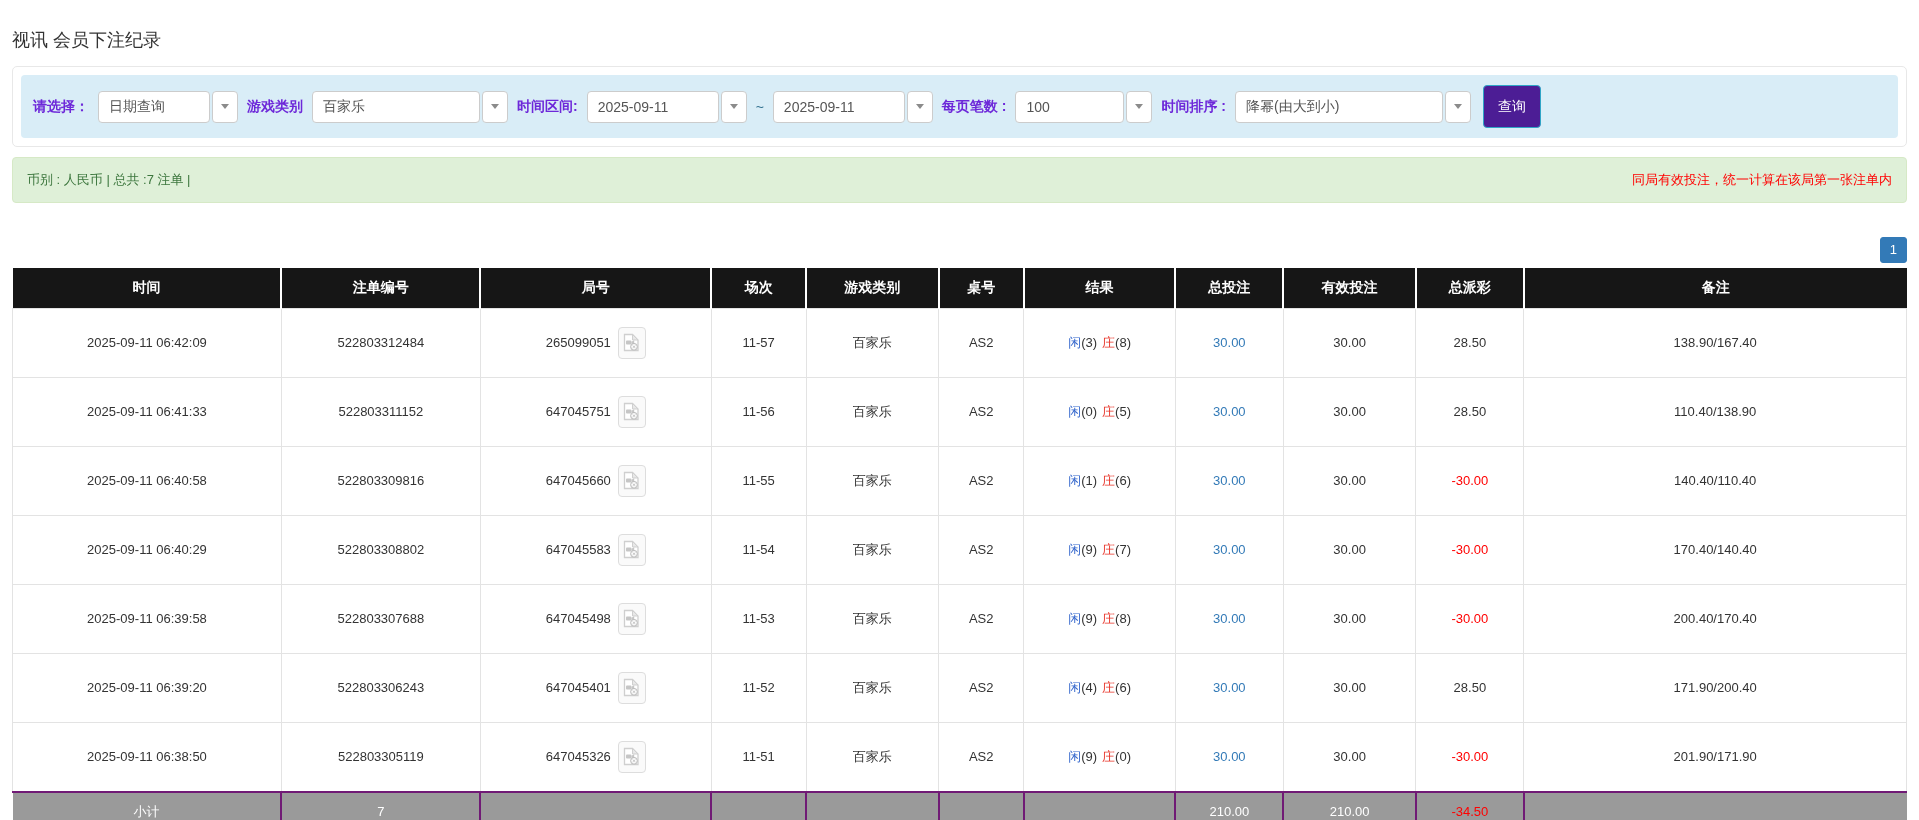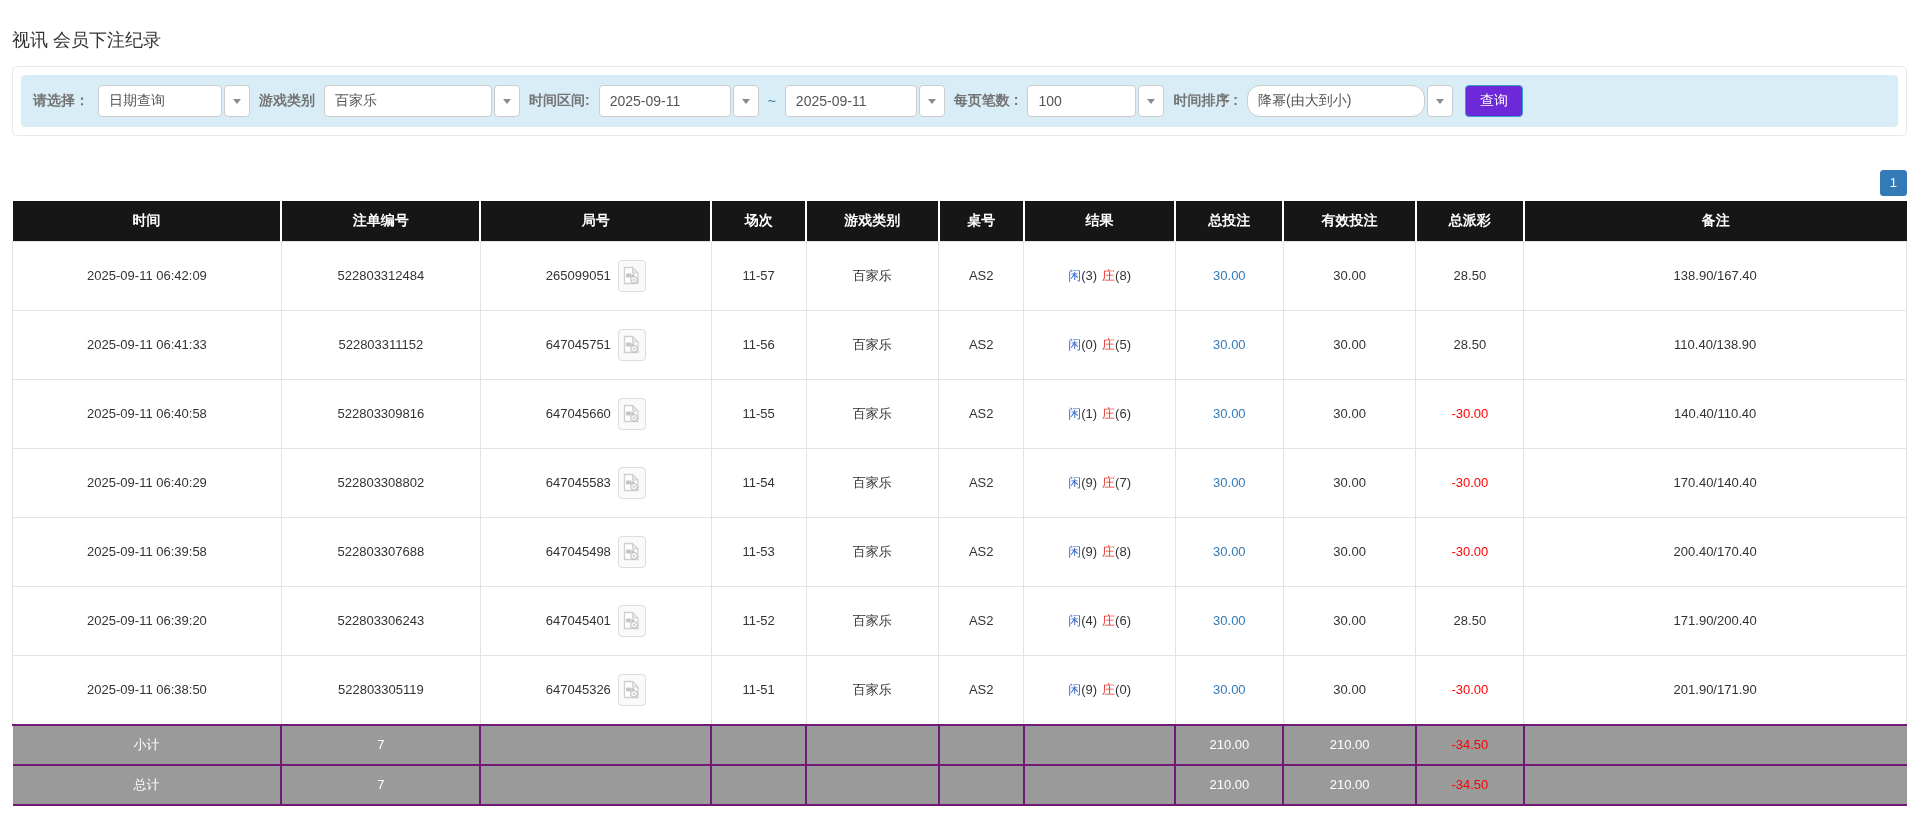--- a/index.html
+++ b/index.html
@@ -4,28 +4,28 @@
 <style>
   * { box-sizing: border-box; }
   body { margin:0; background:#fff; font-family:"Liberation Sans","DejaVu Sans",sans-serif; color:#333; }
   .page { width:1919px; height:820px; padding:28px 12px 0; overflow:hidden; }
 
   .title { font-size:18px; font-weight:normal; color:#333; margin:0 0 14px 0; }
 
   
   .filter-panel { border:1px solid #e8e8e8; border-radius:5px; padding:8px; }
   .filter-bar { background:#d9edf7; border-radius:4px; padding:10px 12px; display:flex; align-items:center; gap:9px; font-size:14px; }
-  .flabel { color:#737373; font-weight:bold; white-space:nowrap; }
+  .flabel { color:#6d28d9; font-weight:bold; white-space:nowrap; }
   .combo { display:flex; align-items:stretch; height:32px; cursor:pointer; }
   .combo-text { background:#fff; border:1px solid #ccc; border-radius:4px; padding:0 10px; display:flex; align-items:center; color:#555; }
   .combo-arrow { background:#fff; border:1px solid #ccc; border-radius:4px; width:26px; margin-left:2px; display:flex; align-items:center; justify-content:center; }
   .caret { width:0; height:0; border-left:4px solid transparent; border-right:4px solid transparent; border-top:5px solid #8b8b8b; }
-  .w-select { width:124px; } .w-game { width:168px; } .w-date { width:132px; } .w-size { width:109px; } .w-sort { width:178px;border-radius:13px; }
+  .w-select { width:112px; } .w-game { width:168px; } .w-date { width:132px; } .w-size { width:109px; } .w-sort { width:208px; }
   .tilde { color:#31708f; }
-  .btn-search { background:#6d28d9; color:#fff; border:1px solid #2fa5c7; border-radius:4px; height:32px; padding:0 14px; font-size:14px; cursor:pointer; margin-left:3px; }
+  .btn-search { background:#4c1d95; color:#fff; border:1px solid #2fa5c7; border-radius:4px; height:43px; padding:0 14px; font-size:14px; cursor:pointer; margin-left:3px; }
 
   
   .alert-bar { margin-top:10px; background:#dff0d8; border:1px solid #d6e9c6; border-radius:4px; padding:13px 14px; display:flex; justify-content:space-between; align-items:center; font-size:13px; }
   .alert-left { color:#3c763d; }
   .alert-right { color:#ff0000; }
 
   
   .pager { display:flex; justify-content:flex-end; }
   .pager-top { margin:34px 0 5px; }
   .page-btn { background:#337ab7; border:1px solid #337ab7; color:#fff; font-size:13px; padding:4px 9px; border-radius:3px; cursor:pointer; line-height:1.2; }
@@ -99,20 +99,24 @@
         <div class="combo-text w-sort">降幂(由大到小)</div>
         <div class="combo-arrow">
             <span class="caret"></span>
           </div>
       </div>
 
       <button class="btn-search">查询</button>
     </div>
   </div>
 
+  <div class="alert-bar">
+    <span class="alert-left">币别 : 人民币 | 总共 :7 注单 |</span>
+    <span class="alert-right">同局有效投注，统一计算在该局第一张注单内</span>
+  </div>
 
   <div class="pager pager-top">
     <button class="page-btn">1</button>
   </div>
 
   <table class="records">
     <colgroup>
       <col style="width:14.2%">
         <col style="width:10.5%">
         <col style="width:12.2%">

